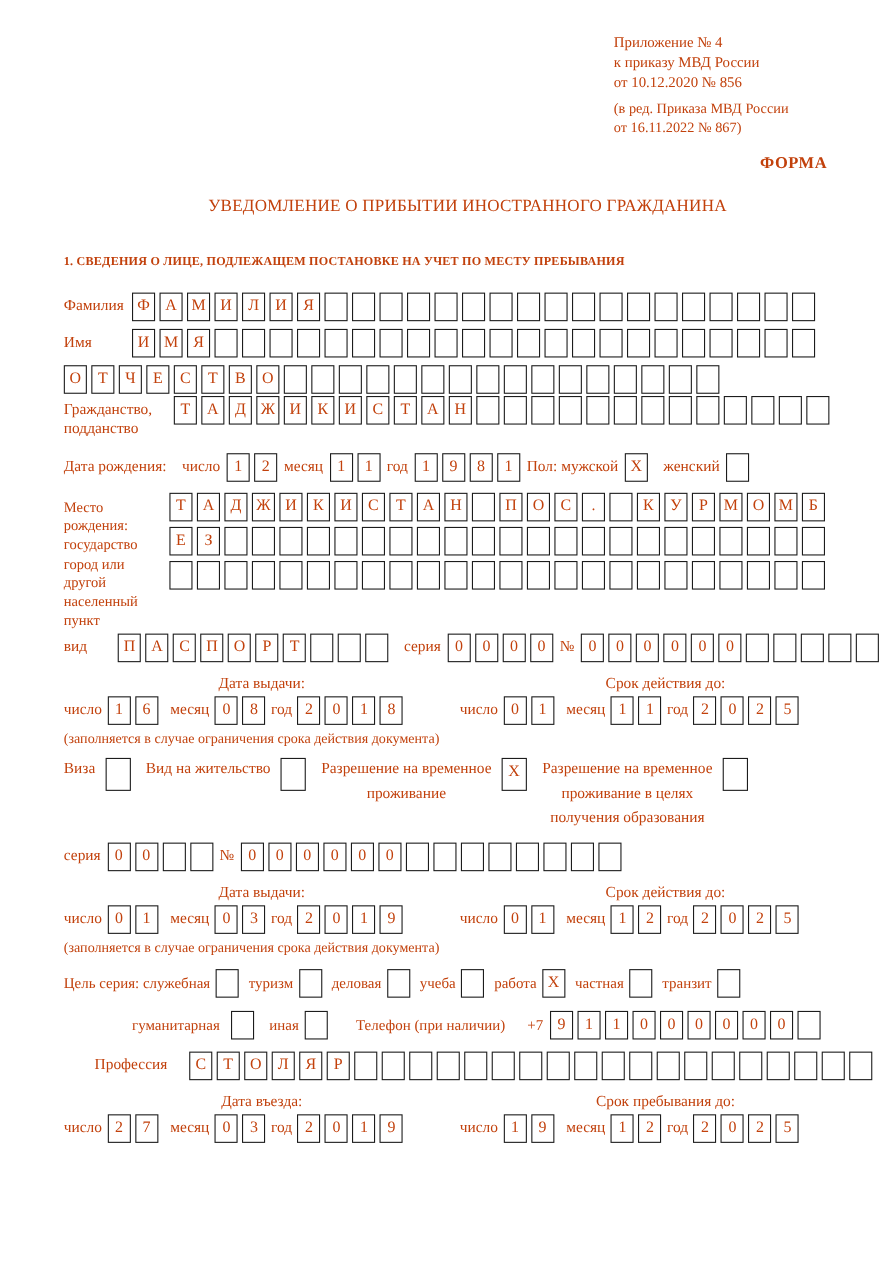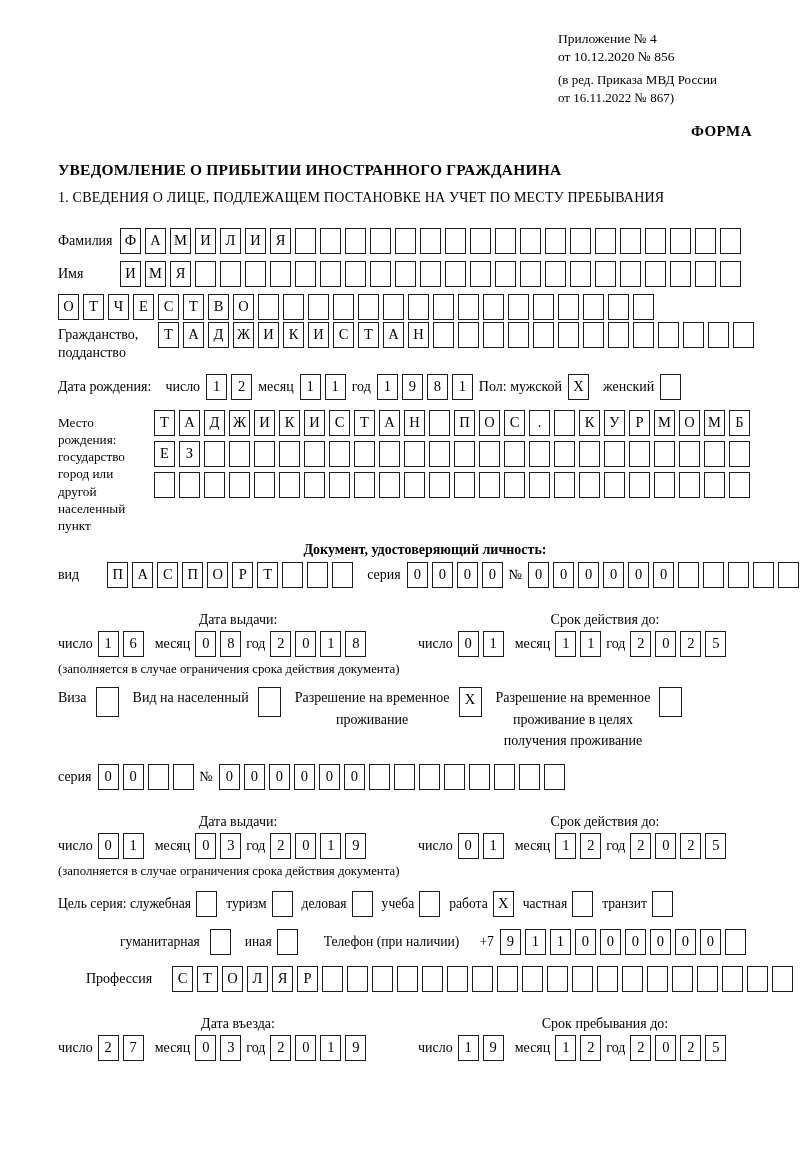--- a/index.html
+++ b/index.html
@@ -1,43 +1,43 @@
 <!DOCTYPE html>
 <html><head>
 <meta charset="utf-8">
 <style>
   * { margin:0; padding:0; box-sizing:border-box; }
   html,body { background:#fff; }
   .page {
-    position:relative; width:800px; height:1163px; background:#fff; color:#000000;
+    position:relative; width:800px; height:1163px; background:#fff; color:#c2410c;
     font-family:"Liberation Serif","DejaVu Serif",serif; font-size:14px;
     padding:30px 8px 0 58px; overflow:hidden;
   }
   
   .appendix { margin-left:500px; font-size:13.5px; line-height:1.35; }
   .edition  { margin-left:500px; font-size:13px; line-height:1.35; margin-top:5px; }
   .forma { text-align:right; padding-right:40px; font-weight:bold; font-size:15px; margin-top:16px; letter-spacing:.5px; }
-  .title { text-align:left; font-weight:bold; font-size:15.5px; line-height:1.55; margin-top:18px; letter-spacing:.2px; }
+  .title { text-align:center; font-weight:normal; font-size:15.5px; line-height:1.55; margin-top:18px; letter-spacing:.2px; }
   .title-underline { display:inline-block; width:58px; border-bottom:2.2px solid #3a3a3a; height:14px; margin-left:14px; }
-  .sec-heading { font-weight:normal; font-size:14px; margin-top:8px; letter-spacing:.2px; }
+  .sec-heading { font-weight:bold; font-size:11px; margin-top:32px; letter-spacing:.2px; }
   
   .frow { display:flex; align-items:flex-start; margin-top:7px; }
   .lbl { padding-top:4px; line-height:1.3; flex:none; }
   .cells { display:flex; gap:4px; flex:none; flex-wrap:nowrap; }
   .cell {
     flex:none; width:21px; height:26px; border:1.6px solid #1c1c1c;
     text-align:center; font-size:14.5px; line-height:23px; background:#fff;
   }
   .checkbox .cell { width:21px; height:26px; }
   .optbox .cell { width:23px; height:30px; }
   .stack { display:flex; flex-direction:column; gap:5px; }
   .gap-l { margin-left:14px; }
   .gap-s { margin-left:6px; }
   
-  .dpair { display:flex; margin-top:24px;justify-content:flex-end; }
+  .dpair { display:flex; margin-top:12px;justify-content:flex-end; }
   .dgroup-left { width:360px; }
   .dgroup-right { flex:1; }
   .dhead { text-align:center; font-size:14px; margin-bottom:3px; }
   .drow { display:flex; align-items:center; gap:5px; }
   .footnote-r { text-align:left; font-size:12.8px; margin-top:5px; padding-right:4px; }
   
   .opts { display:flex; align-items:flex-start; margin-top:10px; gap:14px; }
   .opt { display:flex; align-items:flex-start; gap:9px; }
   .opt-text { text-align:center; line-height:1.55; }
   .opt-text.left { text-align:right; }
@@ -47,20 +47,21 @@
   .p-item { margin-left:9px; }
   .p-box { margin-left:5px; }
 </style>
 </head>
 <body>
 
 <div class="page">
 
   <div class="appendix">
     <div>Приложение № 4</div>
+    <div>к приказу МВД России</div>
     <div>от 10.12.2020 № 856</div>
   </div>
   <div class="edition">
     <div>(в ред. Приказа МВД России</div>
     <div>от 16.11.2022 № 867)</div>
   </div>
   <div class="forma">ФОРМА</div>
 
   <div class="title">
     <div>УВЕДОМЛЕНИЕ О ПРИБЫТИИ ИНОСТРАННОГО ГРАЖДАНИНА</div>
@@ -303,21 +304,20 @@
           <span class="cell"></span>
           <span class="cell"></span>
           <span class="cell"></span>
           <span class="cell"></span>
           <span class="cell"></span>
           <span class="cell"></span>
         </div>
     </div>
   </div>
 
-  <div style="text-align:center; font-weight:bold; margin-top:8px;">Документ, удостоверяющий личность:</div>
 
   <div class="frow" style="margin-top:4px; align-items:center;">
     <span>вид</span>
     <div class="cells" style="margin-left:28px;">
         <span class="cell">П</span>
         <span class="cell">А</span>
         <span class="cell">С</span>
         <span class="cell">П</span>
         <span class="cell">О</span>
         <span class="cell">Р</span>
@@ -399,39 +399,39 @@
 
 
   <div class="opts">
     <div class="opt">
       <div class="opt-text left">Виза</div>
       <div class="cells optbox">
           <span class="cell"></span>
         </div>
     </div>
     <div class="opt">
-      <div class="opt-text left">Вид на населенный</div>
+      <div class="opt-text left">Вид на жительство</div>
       <div class="cells optbox">
           <span class="cell"></span>
         </div>
     </div>
     <div class="opt">
       <div class="opt-text">
         <div>Разрешение на временное</div>
         <div>проживание</div>
       </div>
       <div class="cells optbox">
           <span class="cell">X</span>
         </div>
     </div>
     <div class="opt">
       <div class="opt-text">
         <div>Разрешение на временное</div>
         <div>проживание в целях</div>
-        <div>получения проживание</div>
+        <div>получения образования</div>
       </div>
       <div class="cells optbox">
           <span class="cell"></span>
         </div>
     </div>
   </div>
 
   <div class="frow" style="margin-top:12px; align-items:center;">
     <span>серия</span>
     <div class="cells gap-s">

